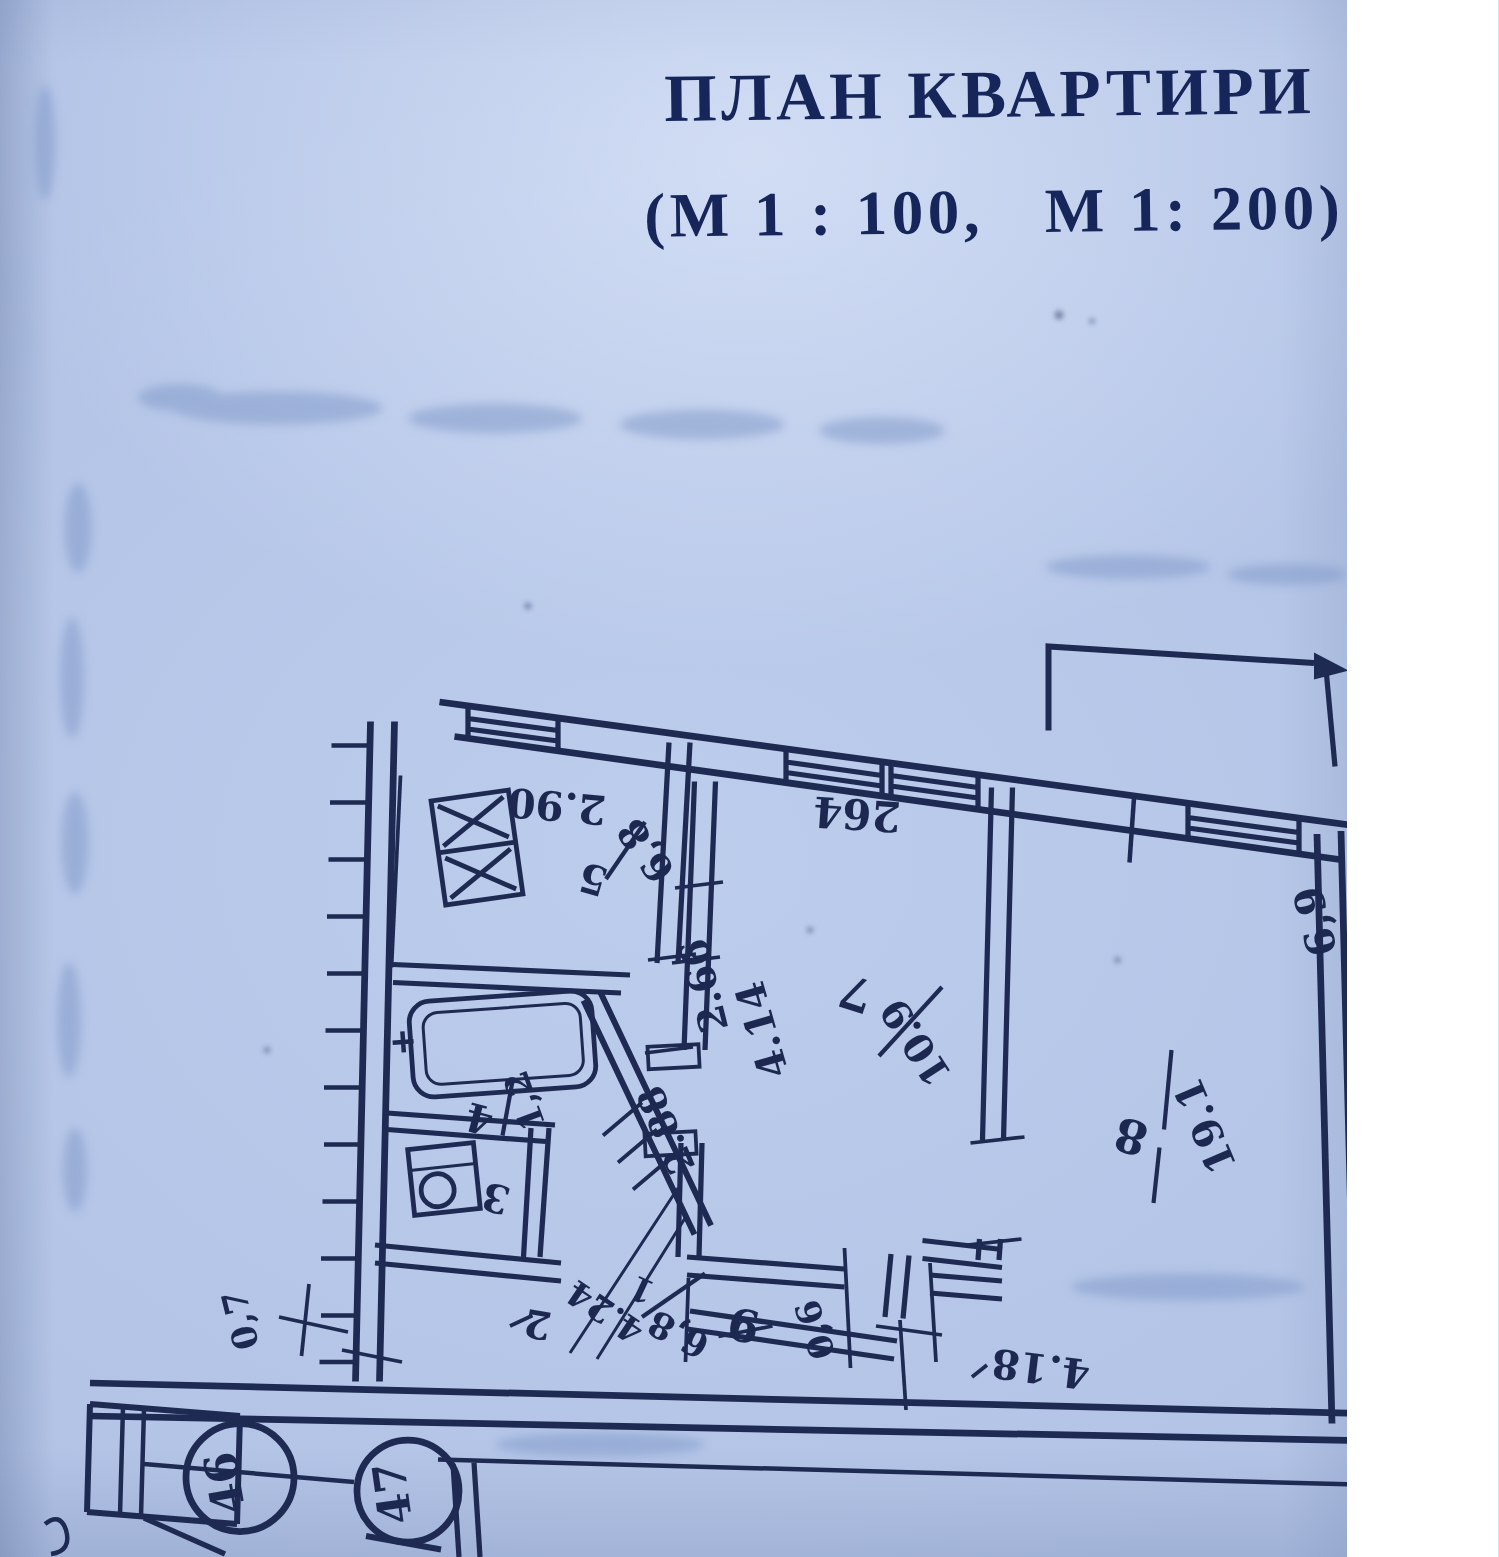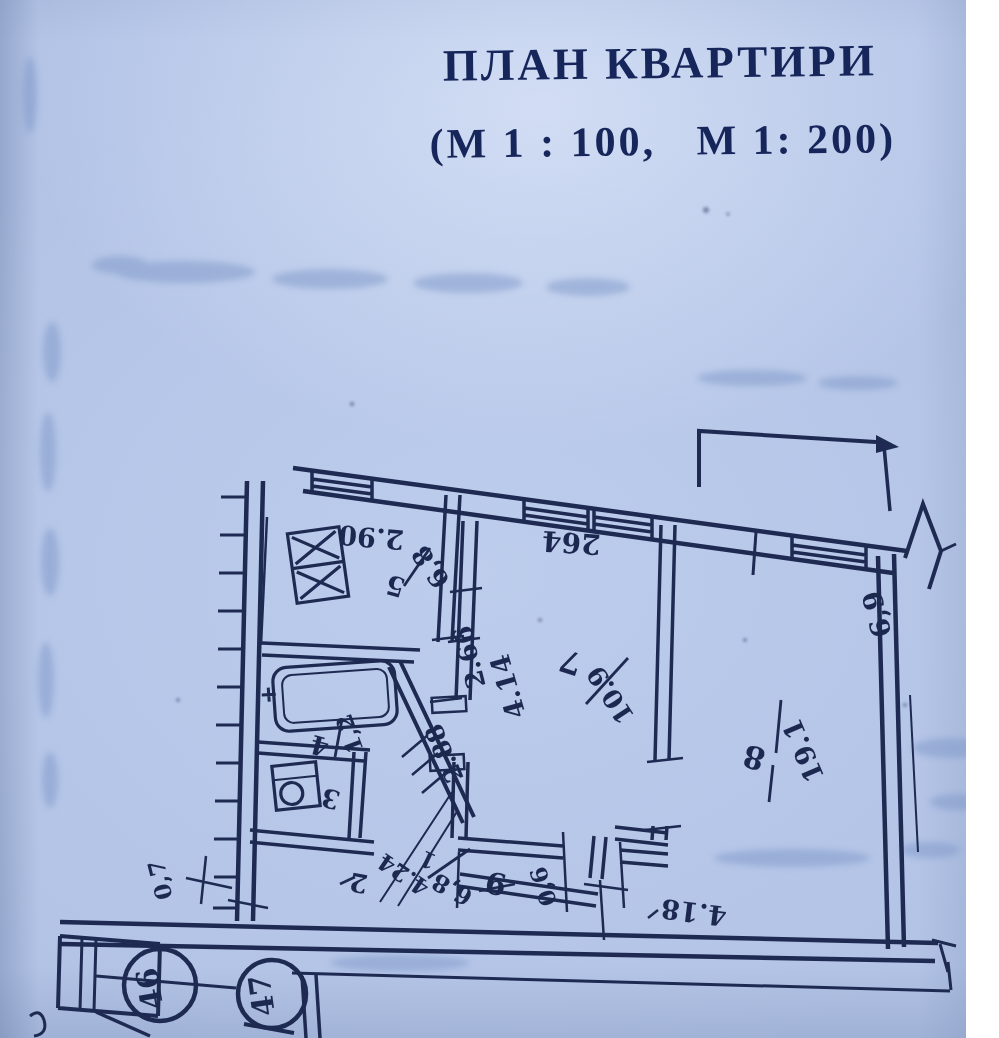--- a/index.html
+++ b/index.html
@@ -1,17 +1,17 @@
 <!DOCTYPE html>
 <html><head>
 <meta charset="utf-8">
 <style>
   html,body{margin:0;padding:0;}
   #paper{
-    position:relative;width:966px;height:1038px;overflow:hidden;
+    position:relative;width:898px;height:1038px;overflow:hidden;
     background-color:#b2c3e6;
     background-image:
       radial-gradient(ellipse 720px 480px at 56% 10%, rgba(230,238,253,.60), rgba(230,238,253,0) 72%),
       radial-gradient(ellipse 900px 700px at 50% 55%, rgba(206,220,245,.38), rgba(206,220,245,0) 75%),
       linear-gradient(90deg, rgba(84,104,146,.30), rgba(84,104,146,0) 4%),
       linear-gradient(270deg, rgba(118,138,178,.22), rgba(118,138,178,0) 5%),
       linear-gradient(0deg, rgba(96,116,158,.22), rgba(96,116,158,0) 7%),
       linear-gradient(180deg, rgba(140,158,196,.18), rgba(140,158,196,0) 4%);
     font-family:"Liberation Serif","DejaVu Serif",serif;
     text-align:center;

